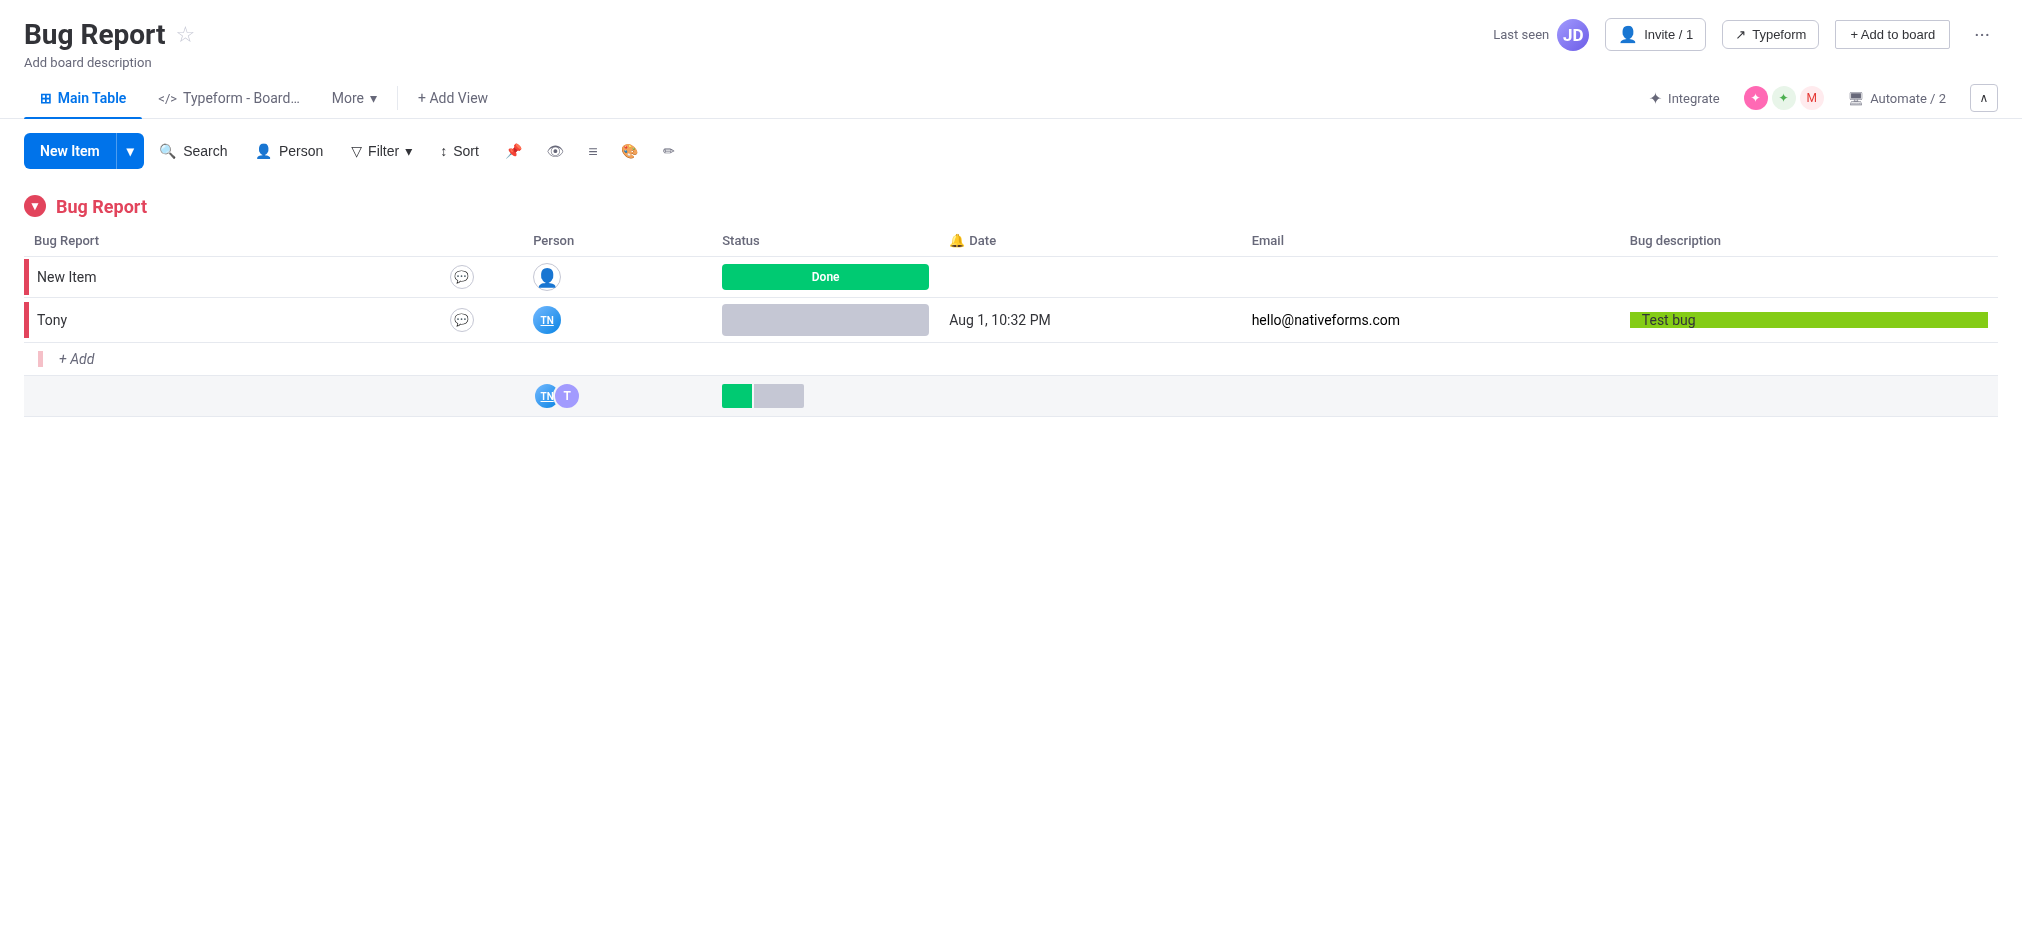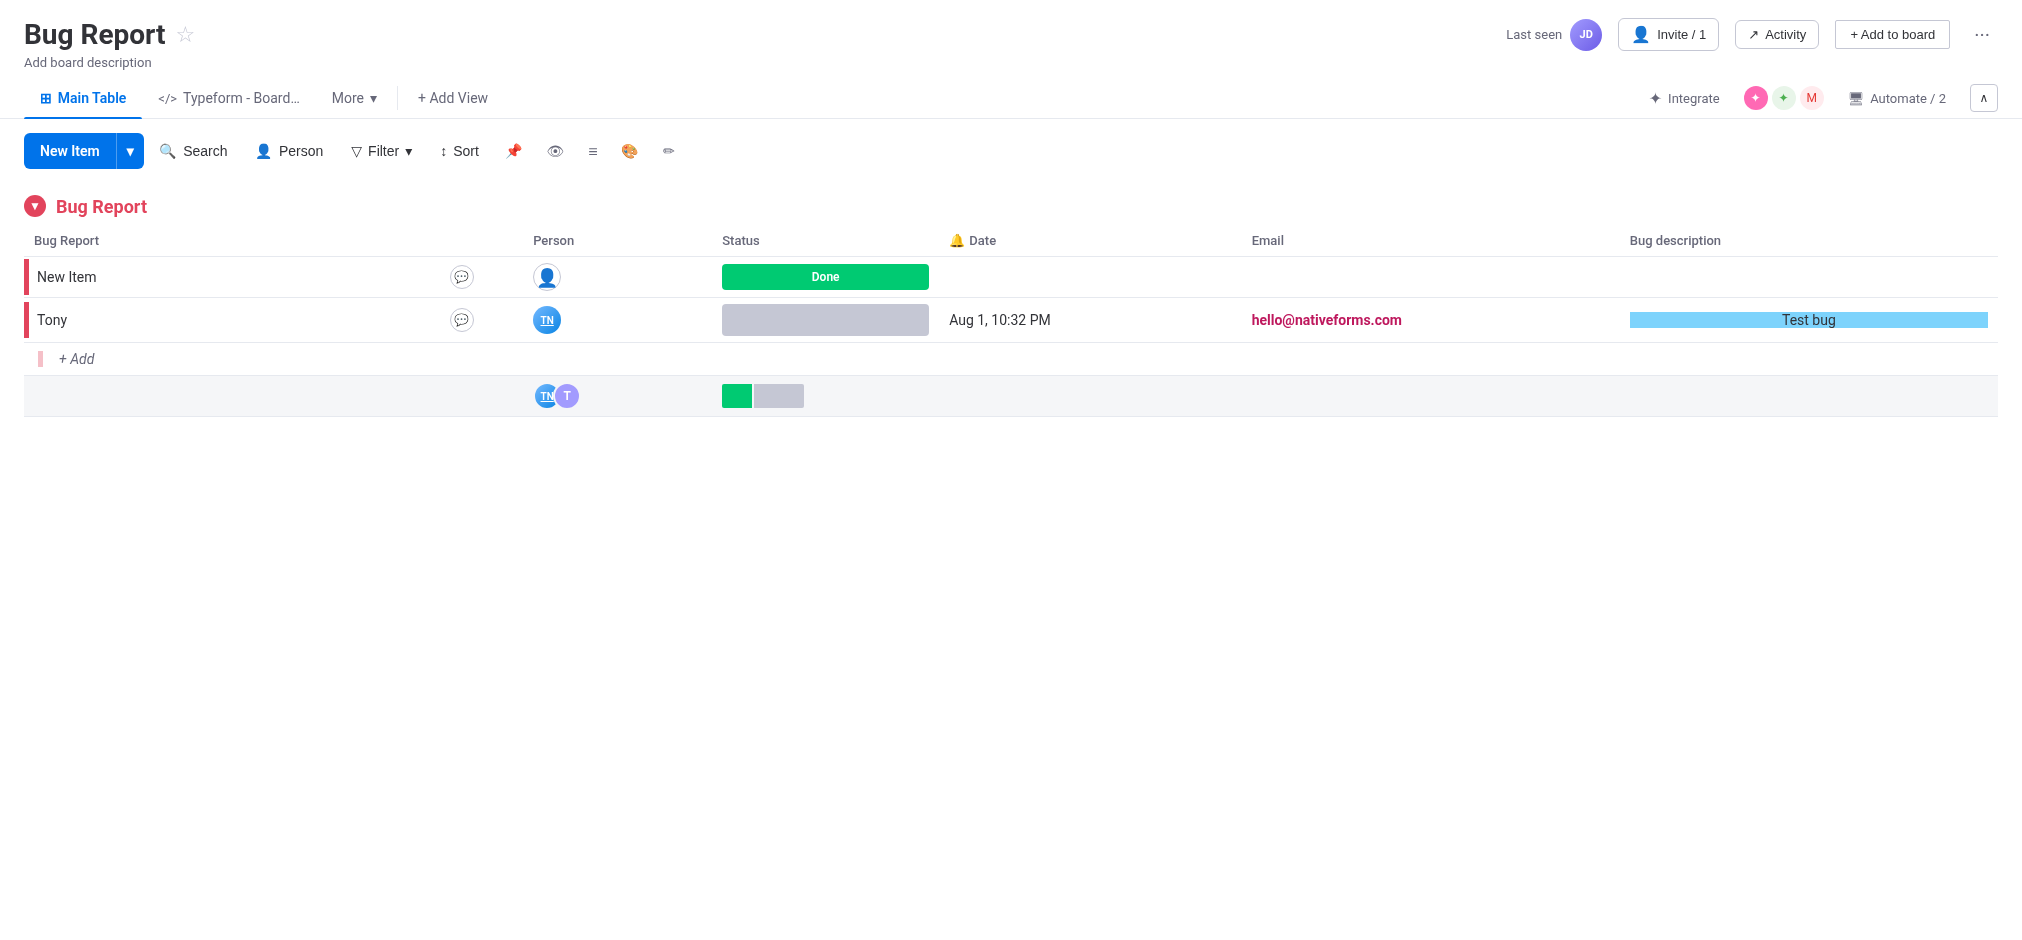--- a/index.html
+++ b/index.html
@@ -7,21 +7,21 @@
 
     
     .header { padding: 18px 24px 0 24px; display: flex; align-items: flex-start; justify-content: space-between; }
     .header-left { display: flex; flex-direction: column; gap: 4px; }
     .header-title { display: flex; align-items: center; gap: 10px; }
     .board-title { font-size: 28px; font-weight: 700; color: #323338; }
     .star-icon { font-size: 22px; color: #c5c7d4; cursor: pointer; }
     .board-description { font-size: 13px; color: #676879; cursor: pointer; }
     .header-right { display: flex; align-items: center; gap: 16px; }
     .last-seen { display: flex; align-items: center; gap: 8px; font-size: 13px; color: #676879; }
-    .avatar-img { width: 32px; height: 32px; border-radius: 50%; background: linear-gradient(135deg, #a29bfe, #6c5ce7); display: flex; align-items: center; justify-content: center; color: white; font-size: 11px; font-weight: 700; }
+    .avatar-img { width: 32px; height: 32px; border-radius: 50%; background: linear-gradient(135deg, #a29bfe, #6c5ce7); display: flex; align-items: center; justify-content: center; color: white; font-size: 17px; font-weight: 700; }
     .header-btn { display: flex; align-items: center; gap: 6px; padding: 6px 12px; border: 1px solid #c5c7d4; border-radius: 6px; cursor: pointer; font-size: 13px; color: #323338; background: white; }
     .add-to-board-btn { display: flex; align-items: center; gap: 6px; padding: 6px 14px; border: 1.5px solid #c5c7d4; border-radius: 2px; cursor: pointer; font-size: 13px; color: #323338; background: white; }
     .more-btn { font-size: 20px; cursor: pointer; color: #676879; padding: 4px 8px; }
 
     
     .tabs-bar { display: flex; align-items: center; padding: 0 24px; margin-top: 8px; border-bottom: 1px solid #e6e9ef; gap: 0; }
     .tab { display: flex; align-items: center; gap: 6px; padding: 12px 16px; cursor: pointer; font-size: 14px; color: #676879; position: relative; white-space: nowrap; }
     .tab.active { color: #0073ea; font-weight: 600; }
     .tab.active::after { content: ''; position: absolute; bottom: -1px; left: 0; right: 0; height: 2px; background: #0073ea; border-radius: 2px 2px 0 0; }
     .tab-divider { width: 1px; height: 24px; background: #e6e9ef; margin: 0 4px; }
@@ -63,22 +63,22 @@
     .table tbody td { padding: 6px 10px; font-size: 14px; color: #323338; }
     .chat-icon { width: 24px; height: 24px; border: 1.5px solid #c5c7d4; border-radius: 50%; display: flex; align-items: center; justify-content: center; cursor: pointer; color: #c5c7d4; font-size: 12px; }
     .person-avatar { width: 28px; height: 28px; border-radius: 50%; display: flex; align-items: center; justify-content: center; font-size: 12px; font-weight: 600; color: white; }
     .person-avatar.empty { background: #c5c7d4; border: 1.5px solid #c5c7d4; color: #676879; }
     .person-avatar.photo { background: linear-gradient(135deg, #74b9ff, #0984e3); text-decoration: underline; }
     .person-avatar.purple { background: #a29bfe; }
 
     .status-done { background: #00ca72; color: white; text-align: center; padding: 6px 12px; border-radius: 4px; font-size: 12px; font-weight: 600; }
     .status-empty { background: #c5c7d4; padding: 6px 12px; border-radius: 4px; height: 32px; }
 
-    .email-link { color: #be185d; text-decoration: none; font-weight: bold; }
-    .bug-desc-cell { background: #7dd3fc; padding: 0 12px; border-radius: 0; text-align: center; color: #323338; }
+    .email-link { color: #000000; text-decoration: none; }
+    .bug-desc-cell { background: #84cc16; padding: 0 12px; border-radius: 0; text-align: left; color: #323338; }
 
     .add-row { display: flex; align-items: flex-start; gap: 8px; padding: 8px 0 8px 14px; cursor: pointer; color: #676879; font-size: 14px; font-style: italic; }
 
     
     .summary-row { background: #f5f6f8; }
     .summary-row td { padding: 8px 10px; }
     .summary-avatars { display: flex; align-items: center; }
     .summary-avatars .person-avatar { margin-left: -8px; border: 2px solid #f5f6f8; }
     .summary-avatars .person-avatar:first-child { margin-left: 0; }
     .summary-status { display: flex; align-items: center; gap: 2px; }
@@ -104,21 +104,21 @@
     <div class="last-seen">
       <span>Last seen</span>
       <div class="avatar-img">JD</div>
     </div>
     <button class="header-btn">
       <span style="font-size:16px;">👤</span>
       <span>Invite / 1</span>
     </button>
     <button class="header-btn">
       <span>↗</span>
-      <span>Activity</span>
+      <span>Typeform</span>
     </button>
     <button class="add-to-board-btn">
       <span>+ Add to board</span>
     </button>
     <span class="more-btn">···</span>
   </div>
 </div>
 
 <div class="tabs-bar">
   <div class="tab active">

